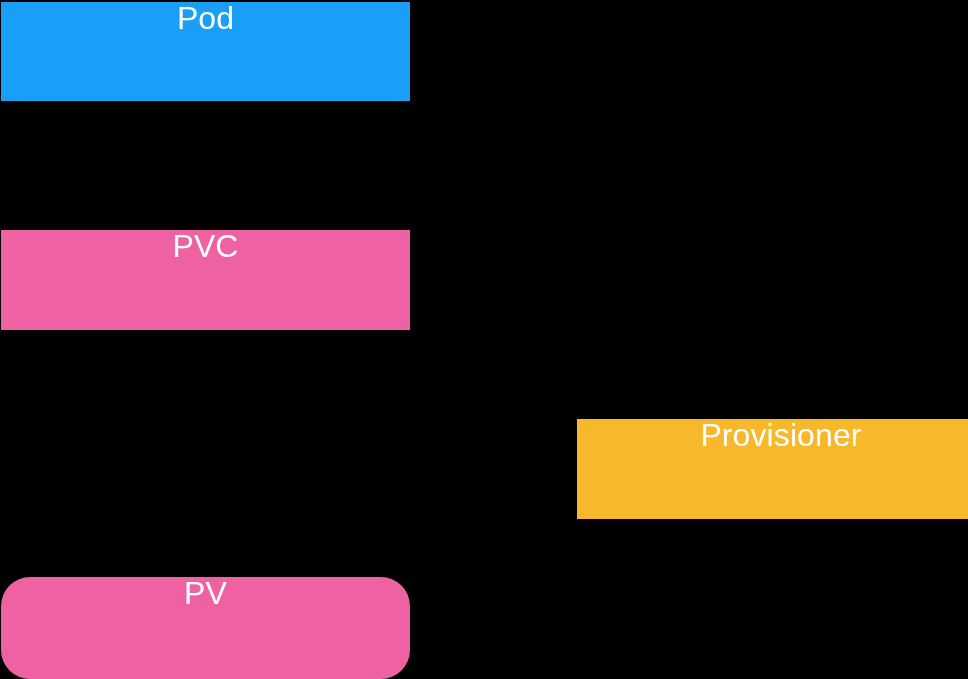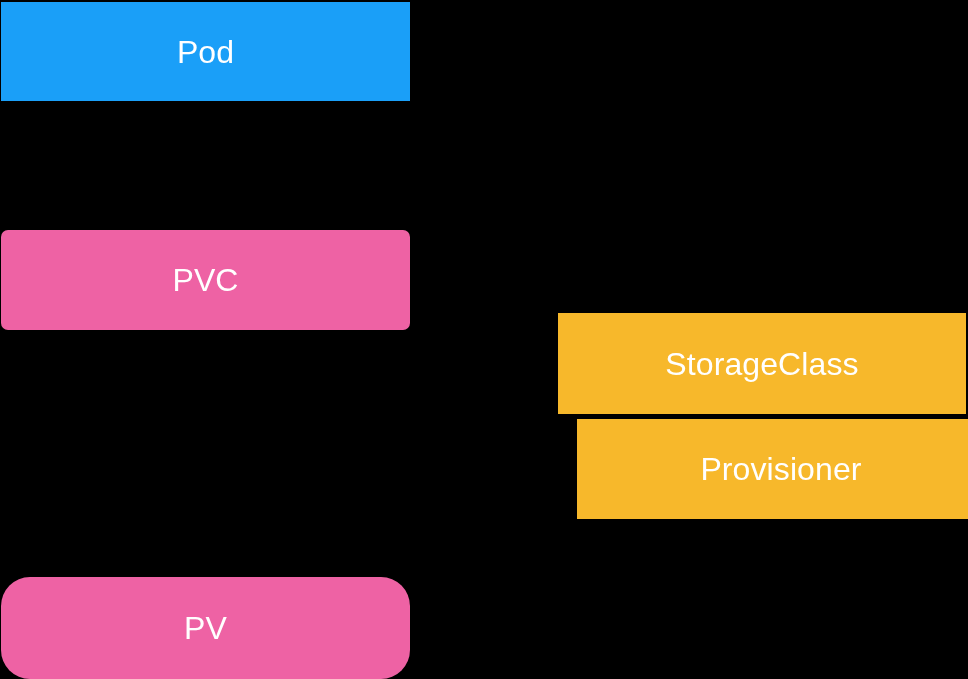--- a/index.html
+++ b/index.html
@@ -16,21 +16,20 @@
     background: #000000;
     overflow: hidden;
     font-family: "Liberation Sans", "DejaVu Sans", sans-serif;
   }
 
   
   .node {
     position: absolute;
     box-sizing: border-box;
     display: flex;
-    align-items: center;
     justify-content: center;
     color: #ffffff;
     font-size: 32px;
     font-weight: 400;
     line-height: 1;
     letter-spacing: 0.1px;
     white-space: nowrap;
     -webkit-font-smoothing: antialiased;
   }
 
@@ -47,21 +46,20 @@
     height: 99px;
     background: #1a9ff8;
   }
 
   #node-pvc {
     left: 1px;
     top: 230px;
     width: 409px;
     height: 100px;
     background: #ee62a4;
-    border-radius: 7px;
   }
 
   #node-pv {
     left: 1px;
     top: 577px;
     width: 409px;
     height: 102px;
     background: #ee62a4;
     border-radius: 29px;
   }
@@ -143,21 +141,18 @@
   </div>
 
   <div class="node" id="node-pvc" style="left: 1px; top: 230px; width: 409px; height: 100px; background: rgb(238, 98, 164); color: rgb(255, 255, 255);">
     <span class="node-label">PVC</span>
   </div>
 
   <div class="node" id="node-pv" style="left: 1px; top: 577px; width: 409px; height: 102px; background: rgb(238, 98, 164); color: rgb(255, 255, 255);">
     <span class="node-label">PV</span>
   </div>
 
-  <div class="node" id="node-storageclass" style="left: 558px; top: 313px; width: 408px; height: 101px; background: rgb(247, 184, 43); color: rgb(255, 255, 255);">
-    <span class="node-label">StorageClass</span>
-  </div>
 
   <div class="node" id="node-provisioner" style="left: 558px; top: 419px; width: 408px; height: 100px; background: rgb(247, 184, 43); color: rgb(255, 255, 255);">
     <span class="node-label">Provisioner</span>
   </div>
 
 </div>
 
 </body></html>

